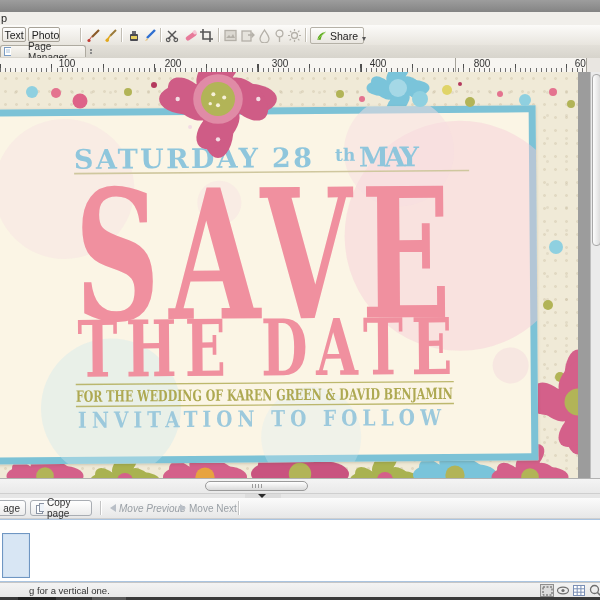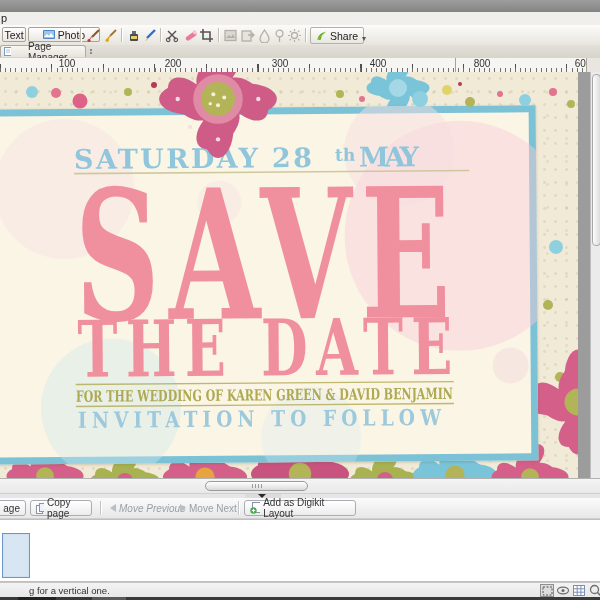--- a/index.html
+++ b/index.html
@@ -89,21 +89,21 @@
   <div class="abs titlebar"></div>
 
   <div class="abs menubar">
     <span>p</span>
   </div>
 
   <div class="abs toolbar">
     <div class="tbtn" style="left:2px;width:24px;">
       <span>Text</span>
     </div>
-    <div class="tbtn" style="left:28px;width:72px;">
+    <div class="tbtn" style="left:28px;width:32px;">
       <svg width="12" height="9">
           <rect x="0" y="0" width="12" height="9" rx="1" fill="#4a86c8"></rect>
           <rect x="1" y="1" width="10" height="7" fill="#9ec4e8"></rect>
           <path d="M1 7 L4 4 L6 6 L8 3 L11 7 Z" fill="#ffffff"></path>
         </svg>
       <span>Photo</span>
     </div>
     <div class="tsep" style="left:80px;"></div>
 
     <svg class="ticon" style="left:86px;" viewBox="0 0 15 15">
@@ -367,28 +367,20 @@
     <div class="psep" style="left:100px;"></div>
     <div class="pflat" style="left:106px;font-style:italic;">
       <span class="tri-l"></span>
       <span>Move Previous</span>
     </div>
     <div class="pflat" style="left:176px;">
       <span class="tri-r"></span>
       <span>Move Next</span>
     </div>
     <div class="psep" style="left:238px;"></div>
-    <div class="pbtn" style="left:244px;width:112px;">
-      <svg width="11" height="12">
-          <rect x="2.5" y="0.5" width="8" height="10" fill="#fff" stroke="#8a93a3"></rect>
-          <circle cx="3.5" cy="8.5" r="3.2" fill="#3fae49"></circle>
-          <path d="M3.5 6.8 V10.2 M1.8 8.5 H5.2" stroke="#fff" stroke-width="1.2"></path>
-        </svg>
-      <span>Add as Digikit Layout</span>
-    </div>
   </div>
 
   <div class="abs panel">
     <div class="pagethumb"></div>
   </div>
 
   <div class="abs statusbar">
     <span class="statusmsg">g for a vertical one.</span>
     <div class="sicon pressed" style="left:540px;">
       <svg width="12" height="11" style="margin:1px;">

